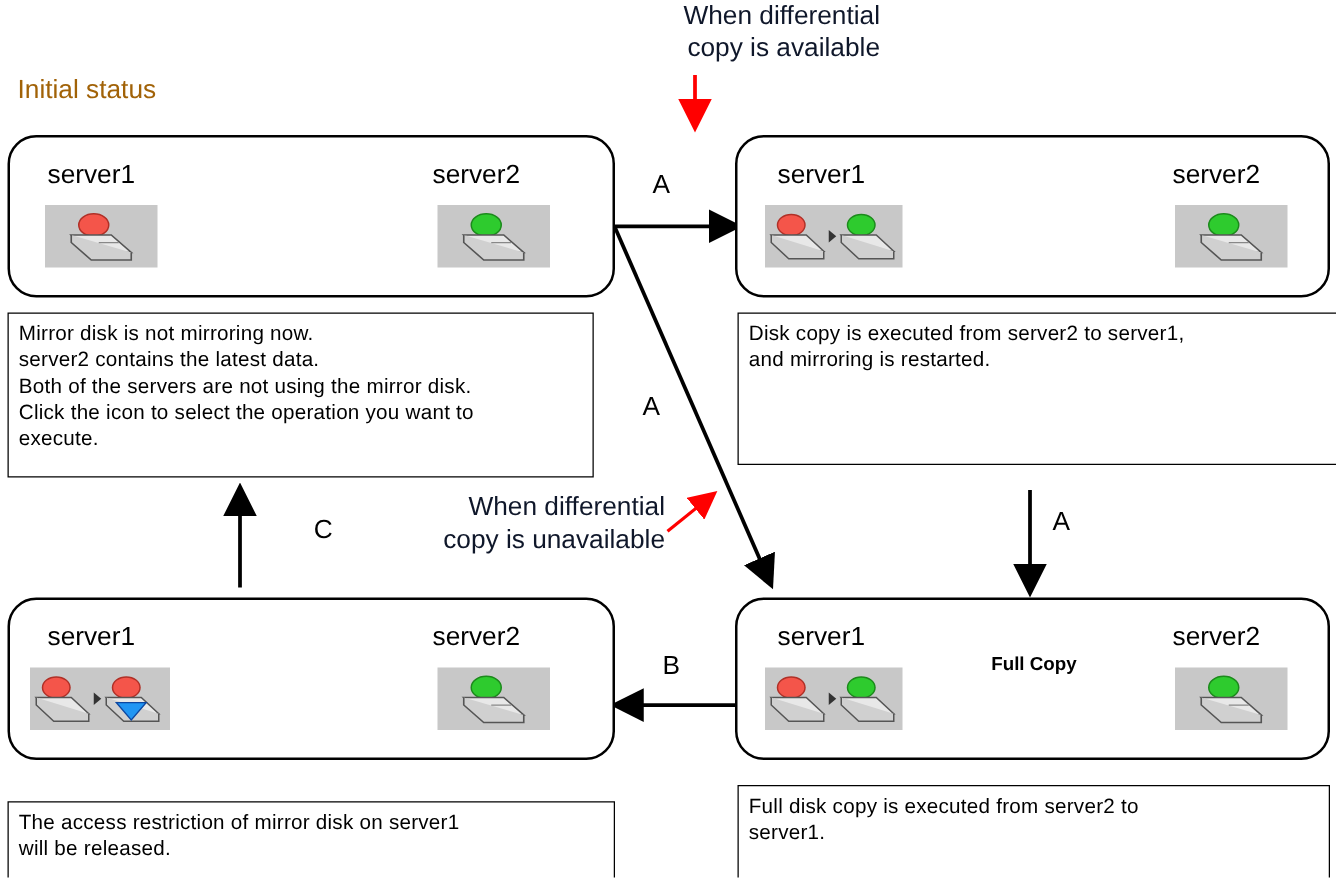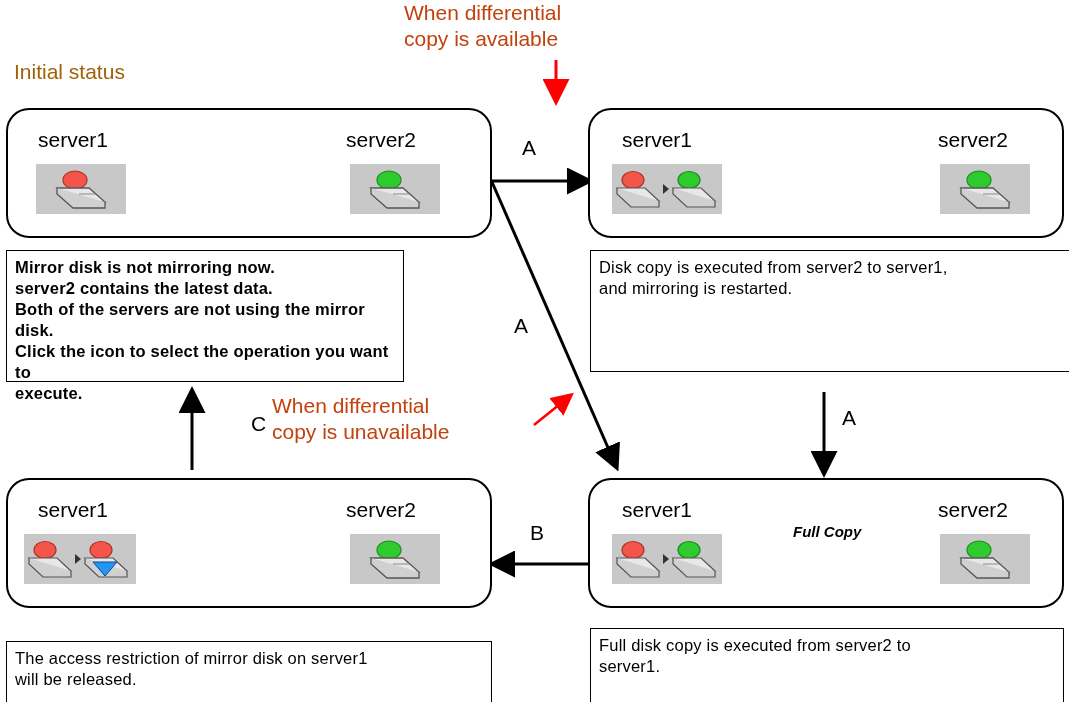--- a/index.html
+++ b/index.html
@@ -8,24 +8,24 @@
     background:#ffffff;
     font-family:"Liberation Sans", sans-serif;
     position:relative;
     overflow:hidden;
     color:#000;
   }
   .abs{position:absolute;}
 
   
   .red-note{
-    color:#c2410c;
+    color:#0f172a;
     font-size:21px;
     line-height:26px;
-    text-align:left;
+    text-align:right;
     white-space:pre-line;
   }
 
   
   .heading{
     font-size:21px;
     color:#a16207;
   }
 
   
@@ -66,21 +66,20 @@
     font-size:21px;
     color:#000;
   }
 
   
   .fullcopy{
     position:absolute;
     font-size:15px;
     font-weight:bold;
     color:#000;
-    font-style:italic;
   }
 
   svg.overlay{
     position:absolute;left:0;top:0;
     width:1069px;height:702px;
     pointer-events:none;
   }
 </style>
 </head>
 <body>
@@ -143,21 +142,21 @@
   <div class="icon-box" style="left:342px;top:54px;width:90px;height:50px;">
     <svg width="64" height="42" viewBox="0 0 64 42">
       <ellipse cx="26" cy="12" rx="12" ry="9" fill="#2ecb2e" stroke="#1c8a1c" stroke-width="1.2"></ellipse>
       <path d="M8,20 L40,20 L56,34 L24,34 Z" fill="#e8e8e8" stroke="#555" stroke-width="1.3"></path>
       <path d="M8,20 L8,26 L24,40 L56,40 L56,34" fill="#d0d0d0" stroke="#555" stroke-width="1.3"></path>
       <line x1="30" y1="26" x2="46" y2="26" stroke="#888" stroke-width="1"></line>
     </svg>
   </div>
 </div>
 
-<div class="abs descbox" style="left:6px;top:250px;width:398px;height:132px;font-weight:bold;">Mirror disk is not mirroring now.
+<div class="abs descbox" style="left:6px;top:250px;width:469px;height:132px;">Mirror disk is not mirroring now.
 server2 contains the latest data.
 Both of the servers are not using the mirror disk.
 Click the icon to select the operation you want to
 execute.</div>
 
 <div class="abs panel" style="left:588px;top:108px;width:476px;height:130px;">
   <div class="srv-label" style="left:32px;top:18px;">server1</div>
   <div class="srv-label" style="left:348px;top:18px;">server2</div>
 
   <div class="icon-box" style="left:22px;top:54px;width:110px;height:50px;">

